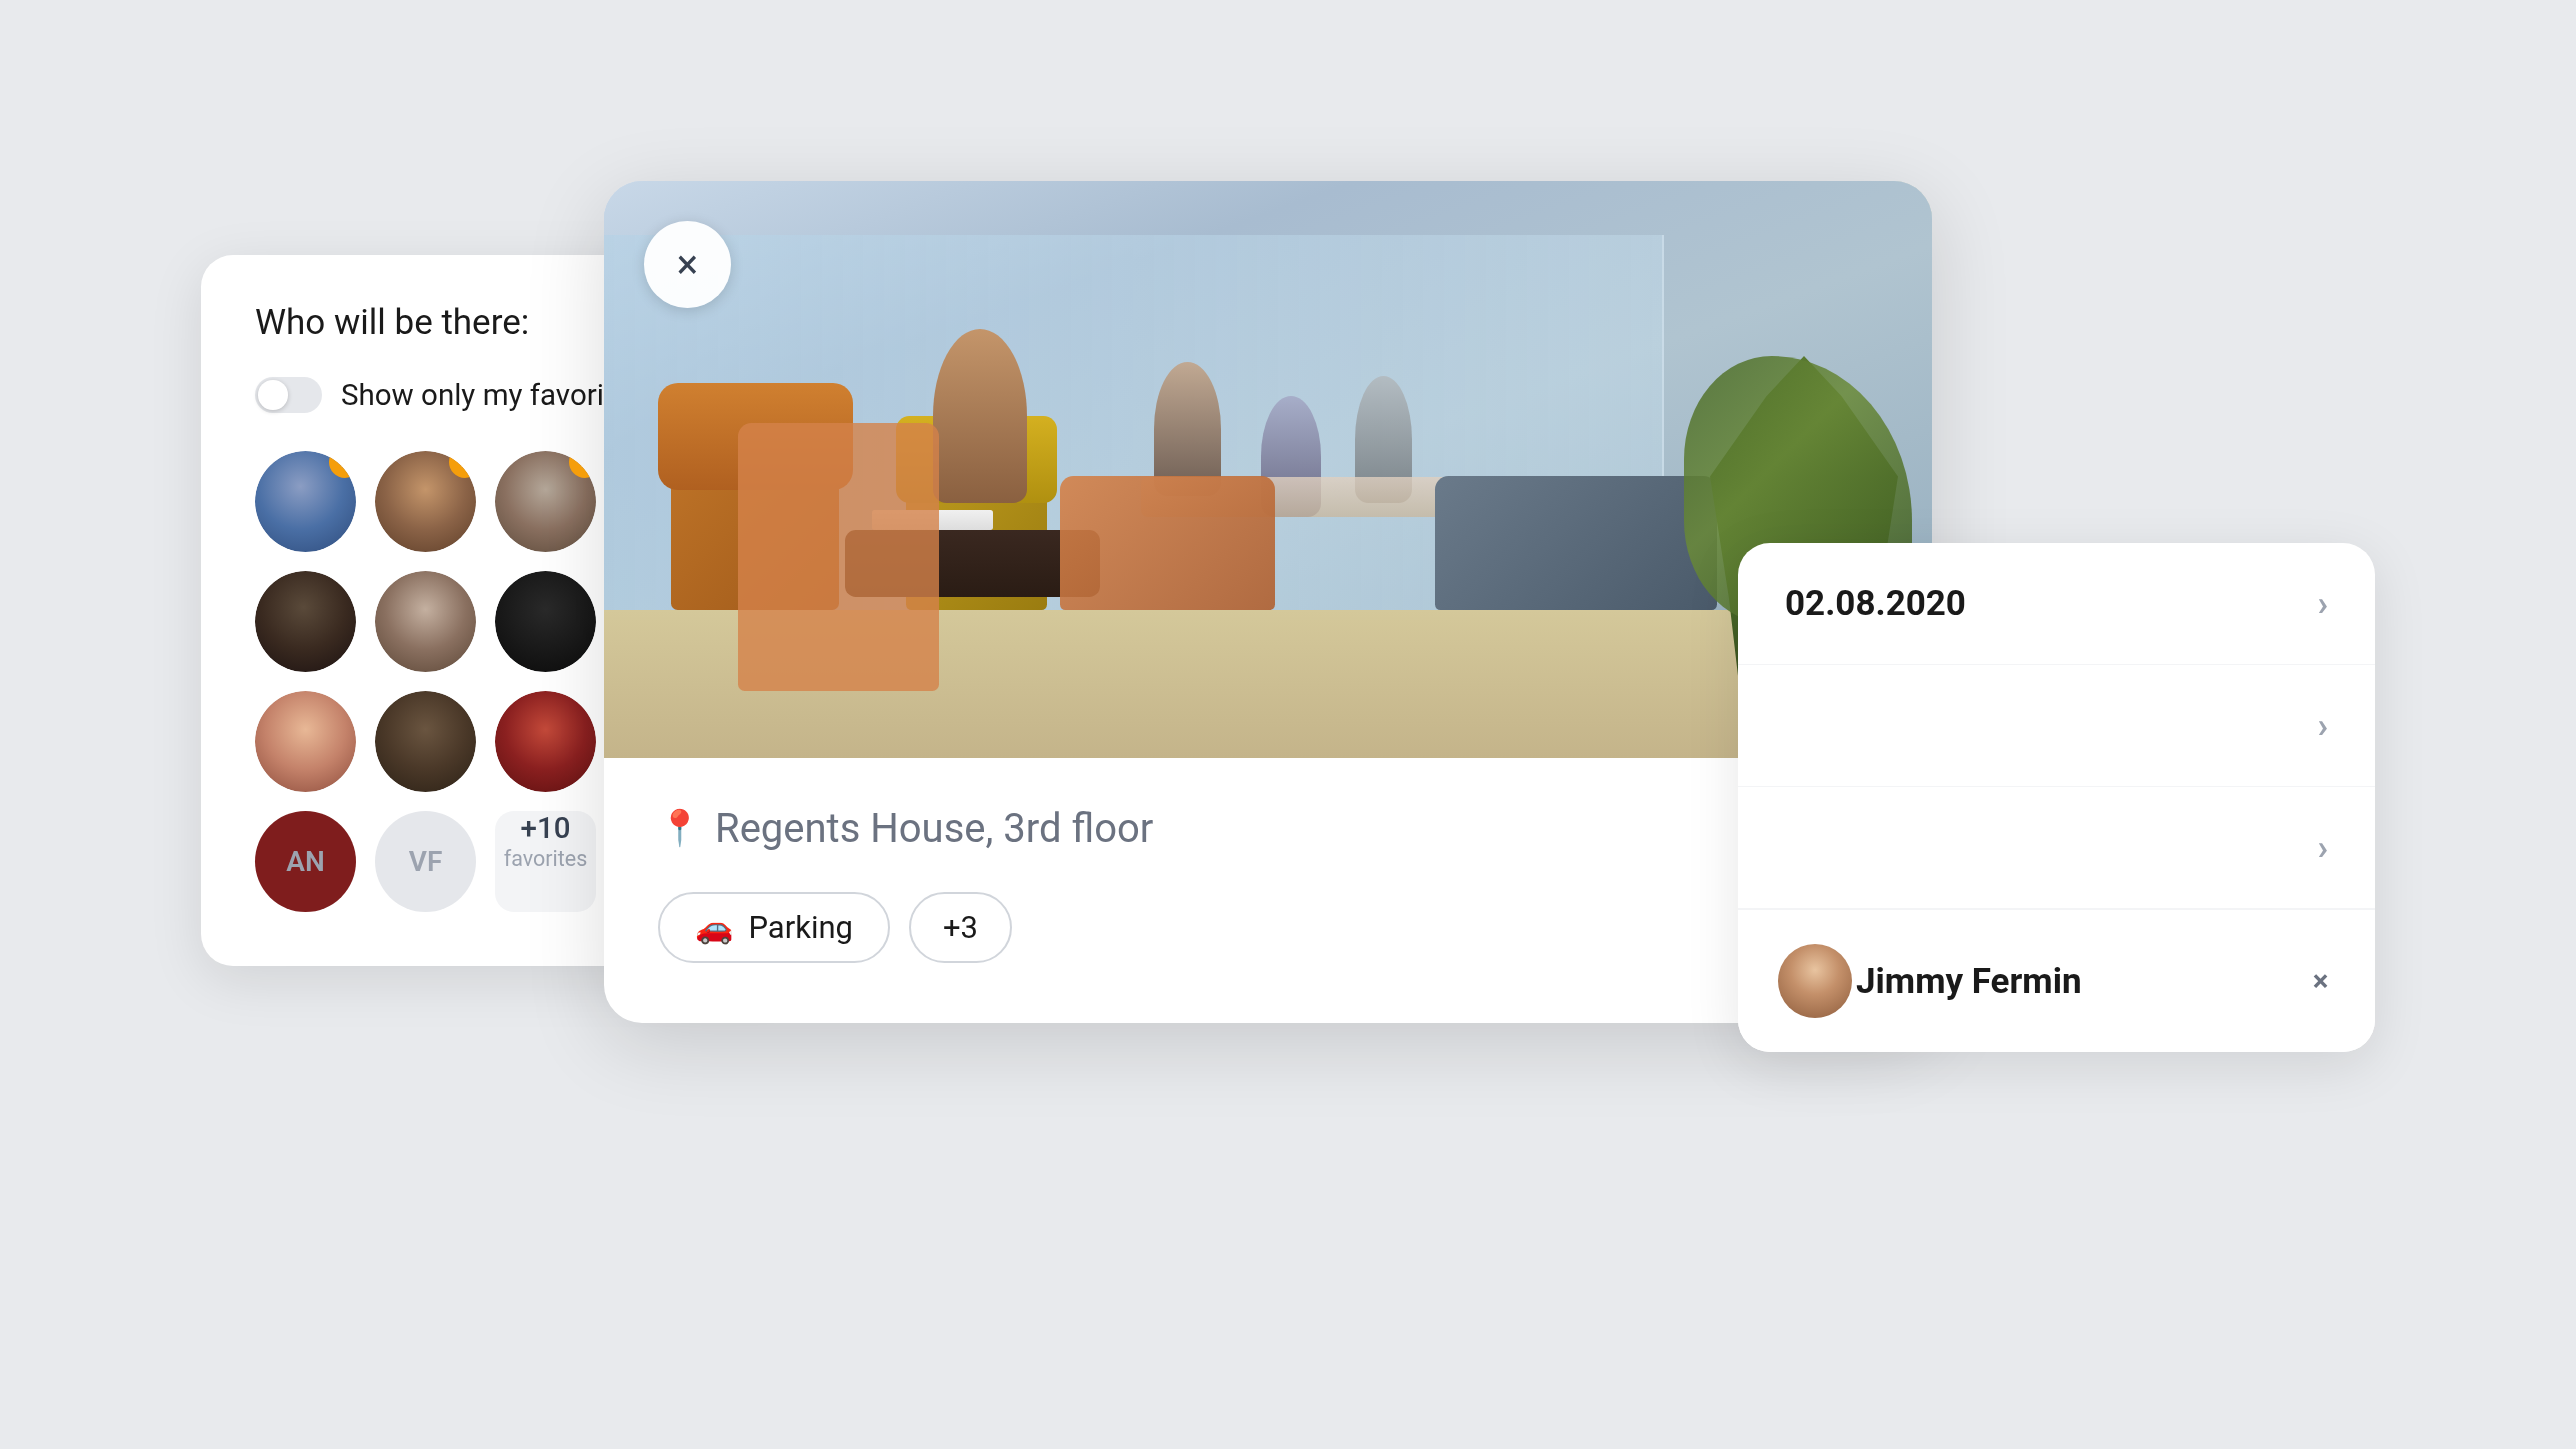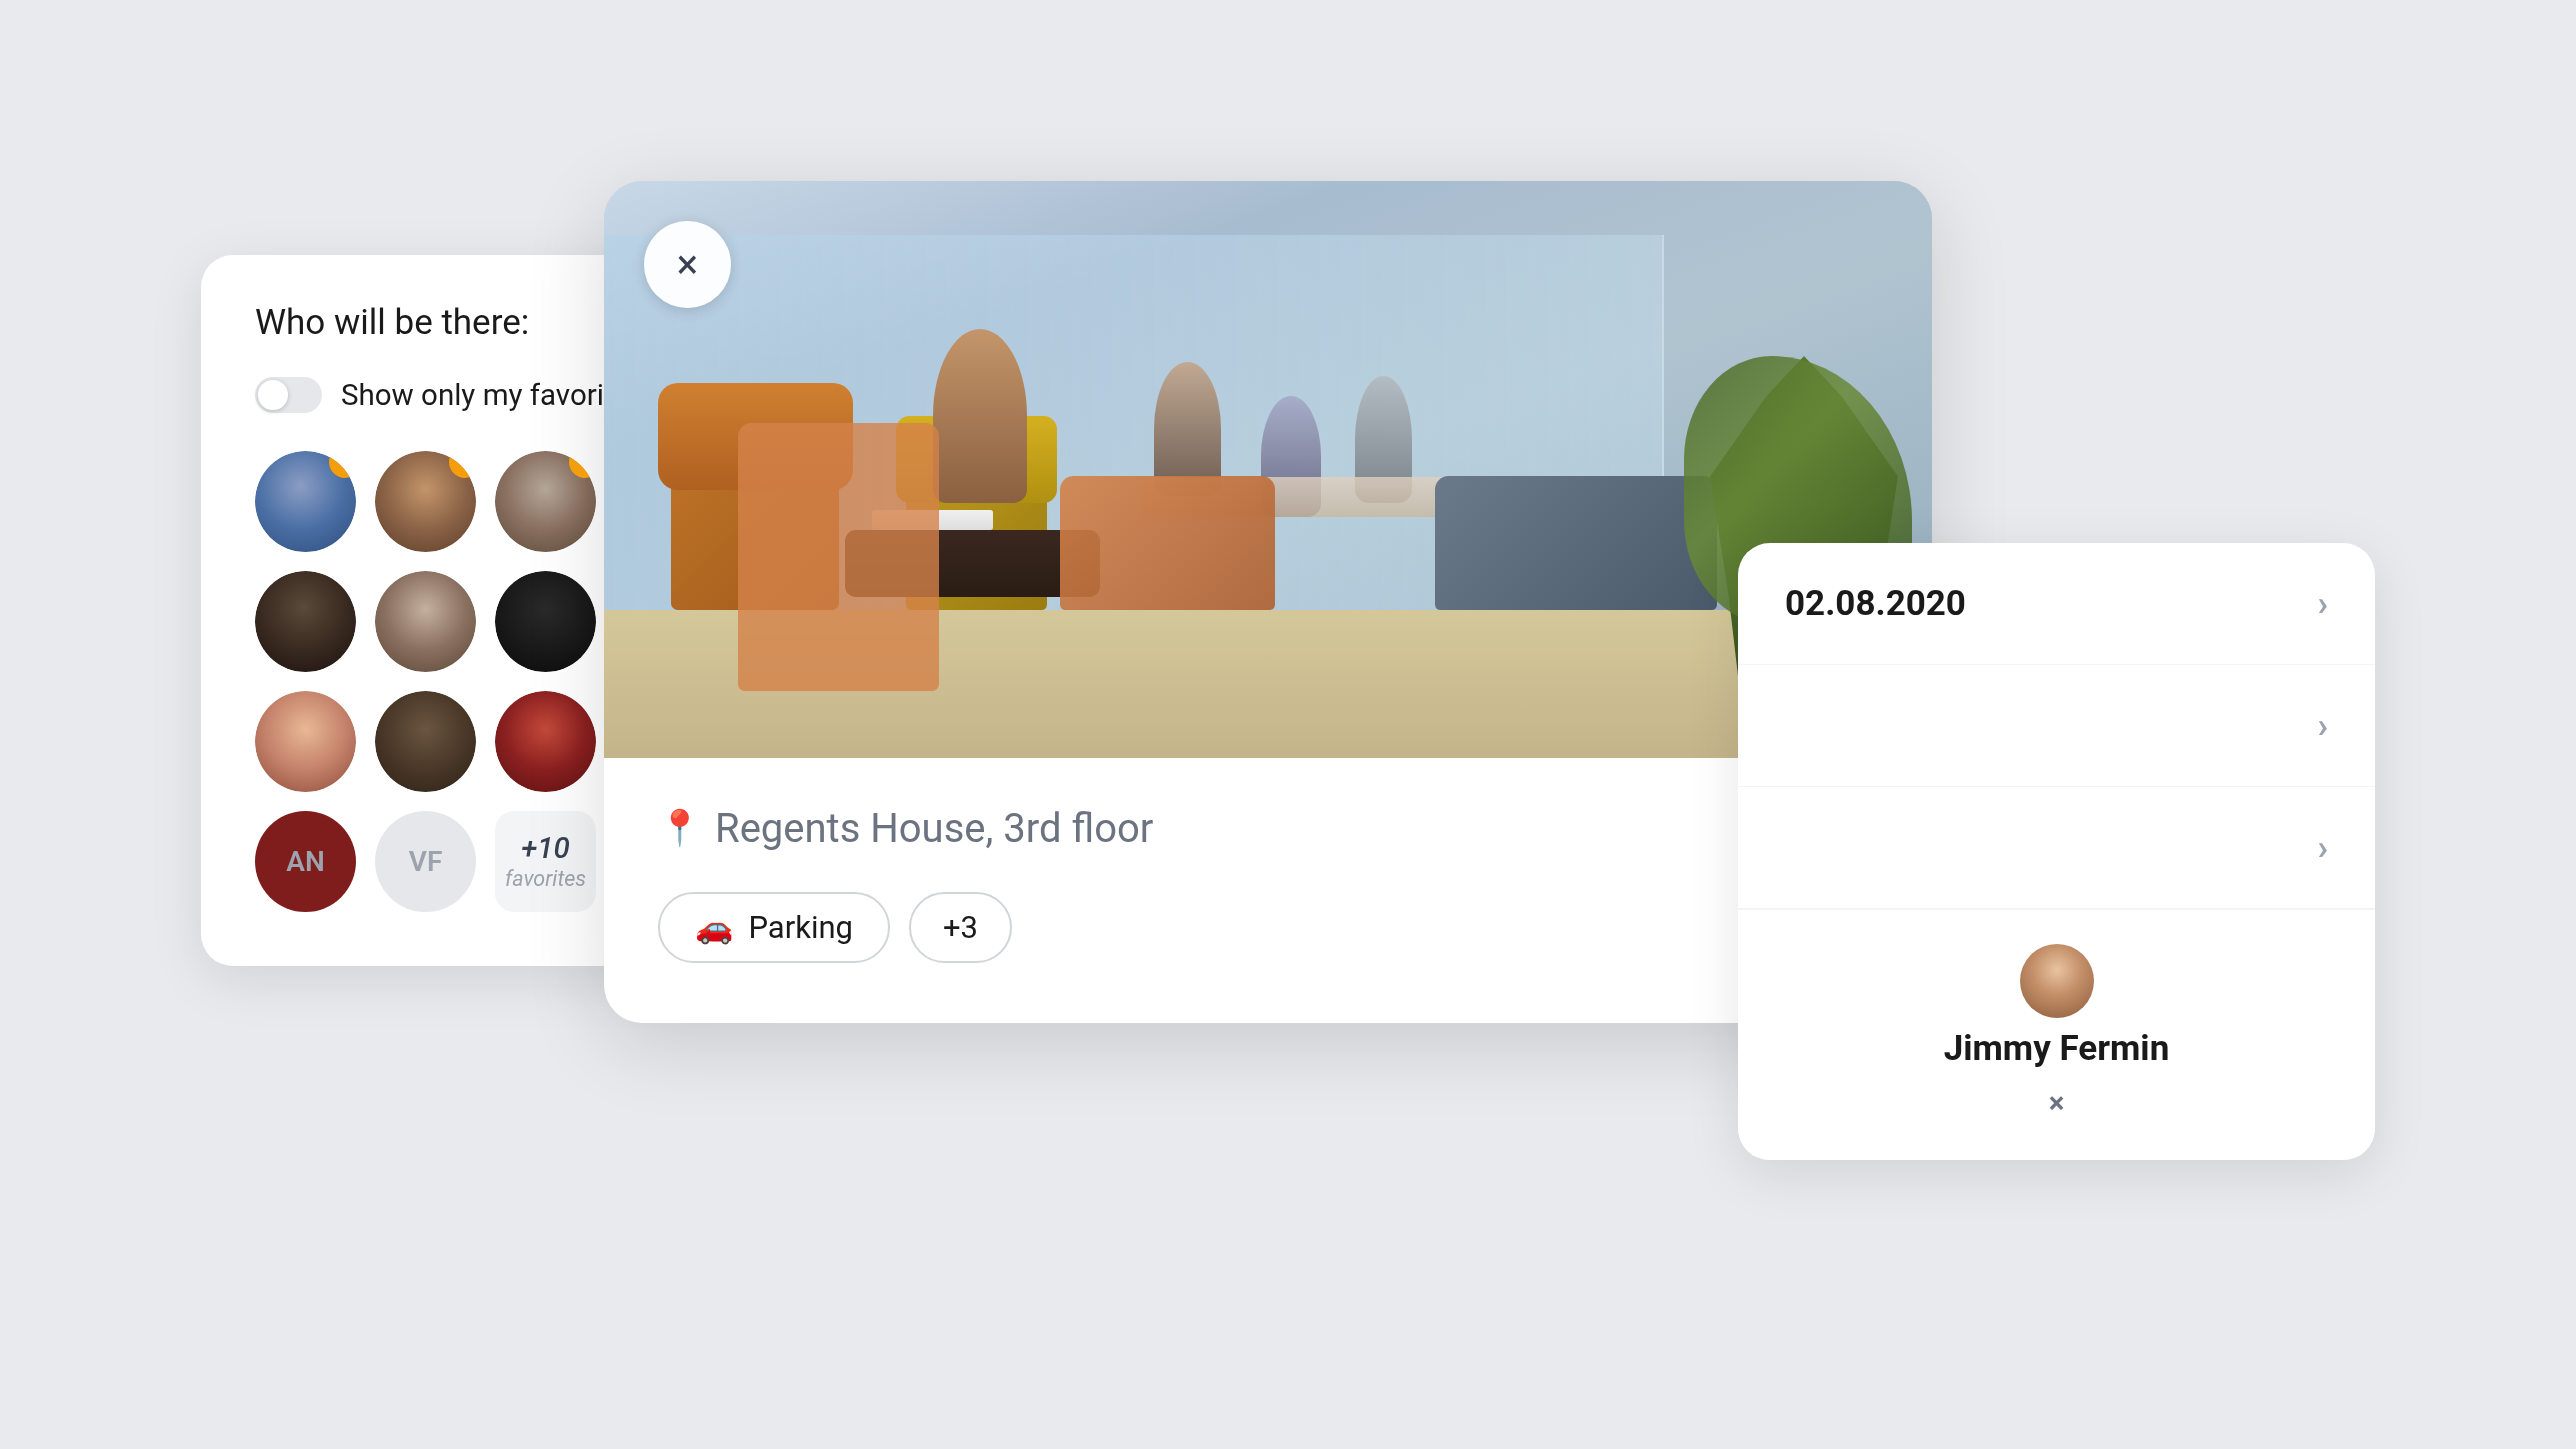--- a/index.html
+++ b/index.html
@@ -117,25 +117,24 @@
     }
 
     .anonymous-cell {
       width: 101px;
       height: 101px;
       border-radius: 19px;
       background: #f3f4f6;
       display: flex;
       flex-direction: column;
       align-items: center;
-      justify-content: center;
+      justify-content: flex-start;
       font-size: 25.5px;
       color: #6b7280;
       line-height: 1.2;
-      font-style: italic;
     }
 
     .anon-count {
       font-size: 29.5px;
       font-weight: 500;
       color: #374151;
     }
 
     .anon-text {
       font-size: 21.5px;
@@ -321,25 +320,24 @@
     }
 
     .chevron-icon {
       font-size: 35px;
       color: #9ca3af;
     }
 
     .person-row {
       display: flex;
       align-items: center;
-      gap: 10px;
+      gap: 4px;
       padding: 34px 40px;
       background: #fff;
       border-top: 1.3px solid #f3f4f6;
-      flex-direction: column;
     }
 
     .person-avatar {
       width: 74px;
       height: 74px;
       border-radius: 50%;
       background: linear-gradient(135deg, #c4956a, #8b6347);
       flex-shrink: 0;
       overflow: hidden;
     }

